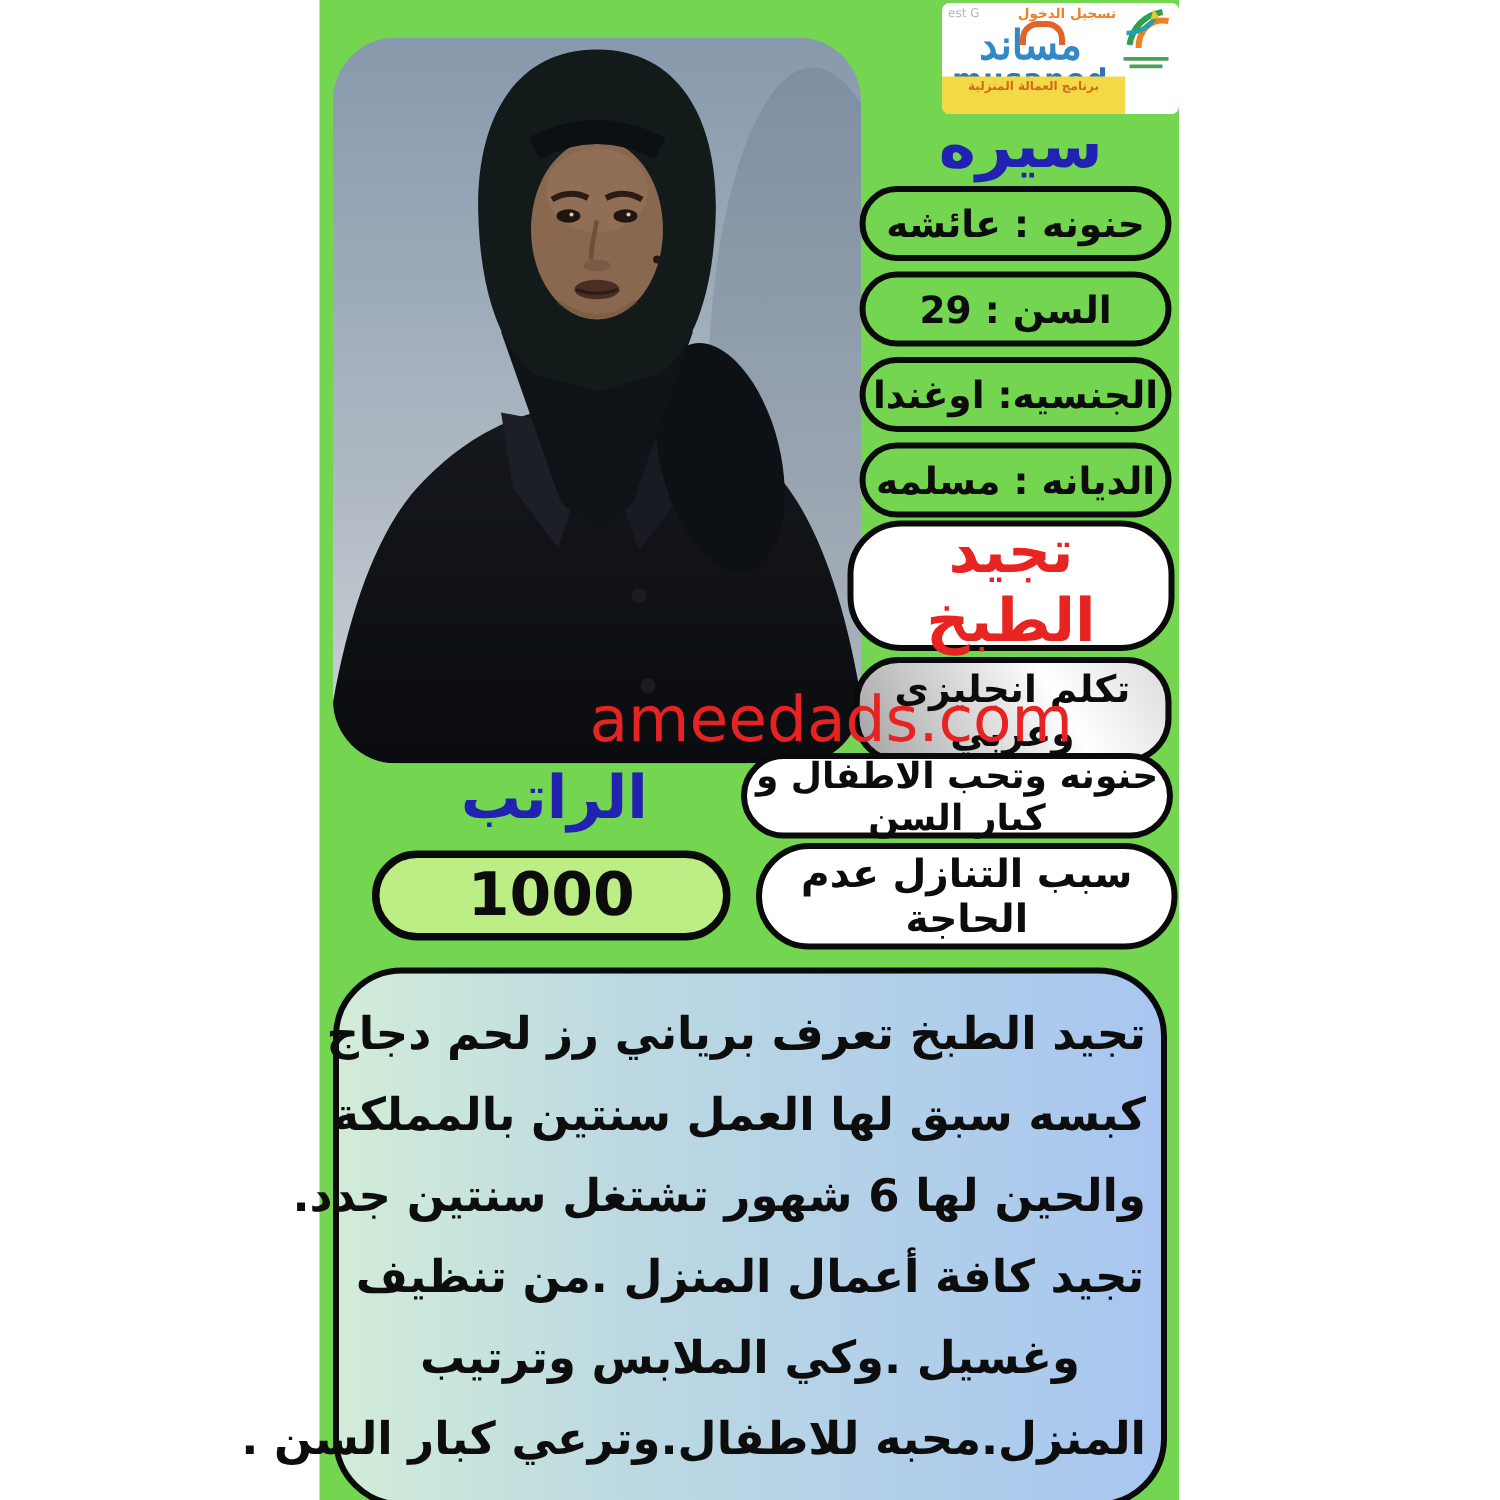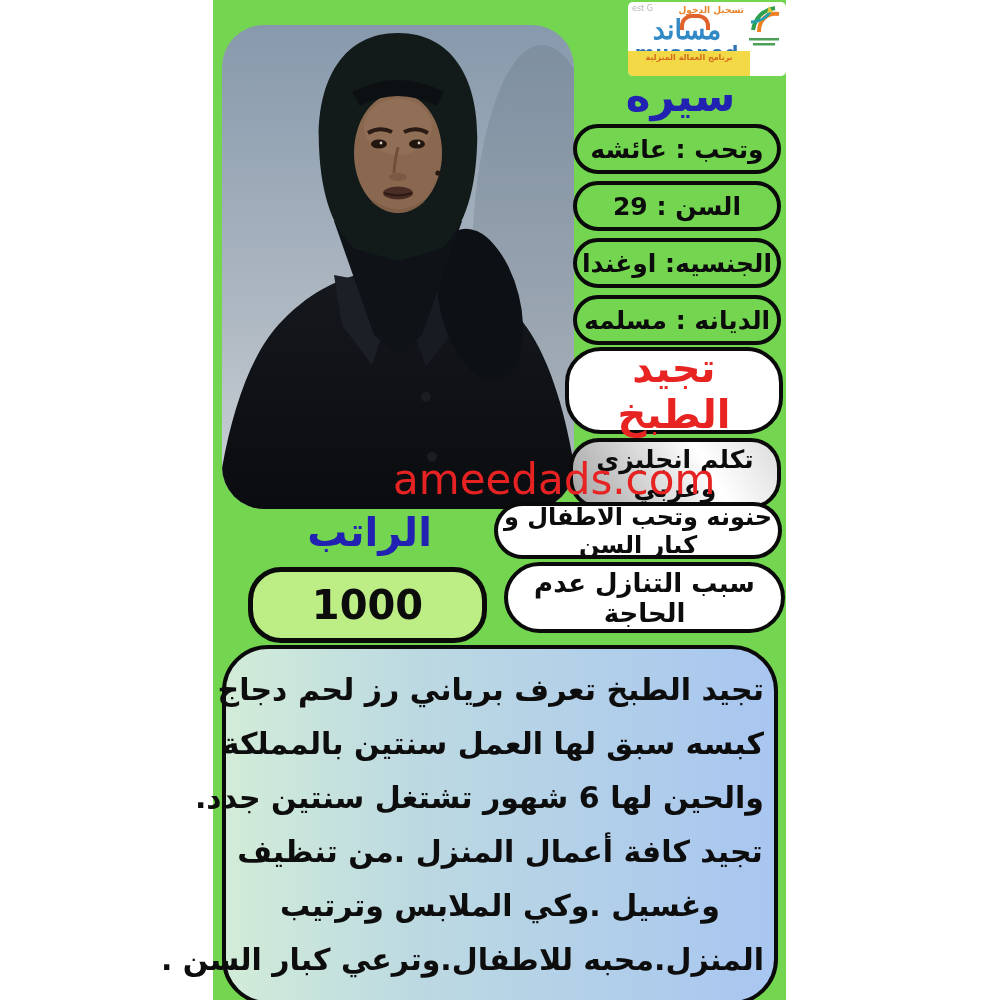--- a/index.html
+++ b/index.html
@@ -73,21 +73,21 @@
     font-size:25px;
   }
   .traits-pill{left:494px;top:502px;width:288px;height:57px;border-radius:29px;font-size:24px;}
   .reason-pill{left:504px;top:562px;width:281px;height:71px;border-radius:36px;font-size:26px;}
   
   .salary-label{
     position:absolute;left:252px;top:506px;width:235px;height:52px;
     font-size:40px;font-weight:bold;color:#2222b2;text-align:center;line-height:52px;
   }
   .salary-pill{
-    left:248px;top:567px;width:239px;height:76px;border-radius:33px;
+    left:248px;top:567px;width:239px;height:60px;border-radius:33px;
     background:#bdee85;border-width:5px;font-size:40px;
     font-family:"DejaVu Sans",sans-serif;
   }
   
   .watermark{
     position:absolute;left:393px;top:455px;font-size:42px;color:#e62222;
     z-index:30;letter-spacing:0px;
   }
   
   .desc-box{
@@ -173,21 +173,21 @@
     <rect x="8" y="39" width="22" height="2.5" fill="#4da05a"></rect>
   </svg>
   <div class="logo-brand-ar rtl">مساند</div>
   <div class="logo-arc"></div>
   <div class="logo-brand-en">musaned</div>
   <div class="logo-tagline rtl">برنامج العمالة المنزلية</div>
 </div>
 
 <div class="cv-title rtl">سيره ذاتيه</div>
 
-<div class="pill pill-green info-pill info-pill-0 rtl">وتحب : عائشه</div>
+<div class="pill pill-green info-pill info-pill-0 rtl">حنونه : عائشه</div>
 <div class="pill pill-green info-pill info-pill-1 rtl">السن :  29</div>
 <div class="pill pill-green info-pill info-pill-2 rtl">الجنسيه: اوغندا</div>
 <div class="pill pill-green info-pill info-pill-3 rtl">الديانه : مسلمه</div>
 
 <div class="pill skill-box rtl">تجيد الطبخ</div>
 
 <div class="pill lang-pill rtl">تكلم انجليزي وعربي</div>
 
 <div class="pill pill-white traits-pill rtl">حنونه وتحب الاطفال و كبار السن</div>
 

